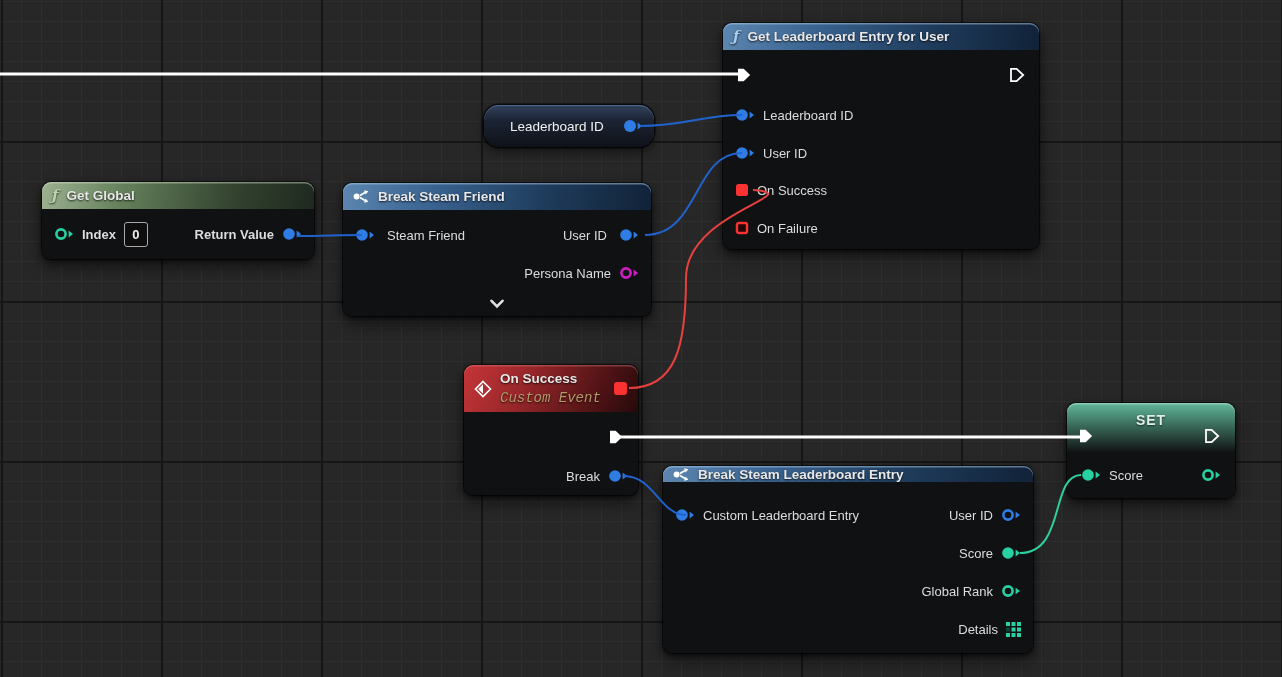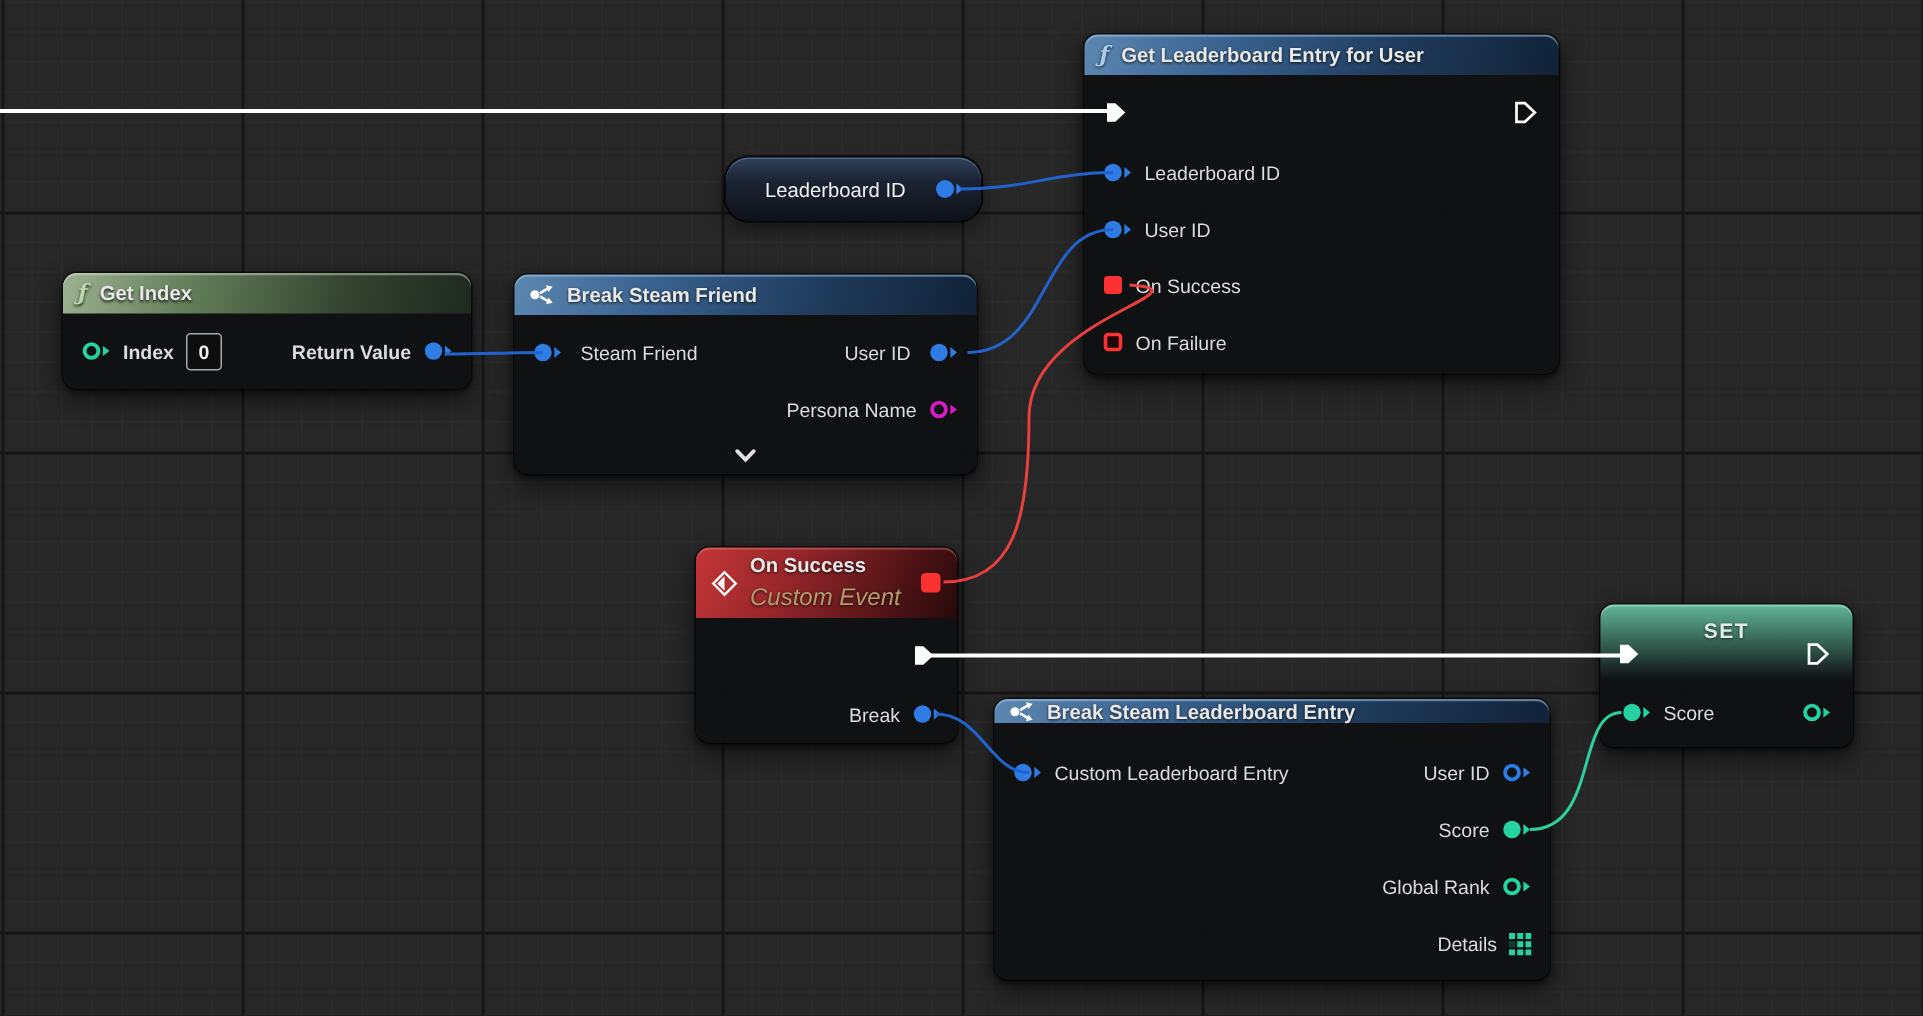--- a/index.html
+++ b/index.html
@@ -50,21 +50,21 @@
     background:linear-gradient(180deg,#31415b 0%,#1b2333 38%,#0e1118 100%);
     box-shadow:0 5px 11px rgba(0,0,0,.5),0 0 0 1.5px rgba(0,0,0,.7),inset 0 1px 0 rgba(125,165,225,.4);
     display:flex;align-items:center;}
   .varnode .plabel{margin-left:26px;font-size:13.5px;color:#f0f0f0;}
   
   .setgrad{position:absolute;left:0;right:0;top:0;height:52px;border-radius:9px 9px 0 0;
     background:linear-gradient(180deg,#62b79a 0%,#3b6d5c 42%,rgba(18,20,19,0) 96%);
     box-shadow:inset 0 1.5px 0 rgba(190,235,215,.45);}
   .settitle{position:absolute;left:0;right:0;top:9px;text-align:center;font-weight:700;
     font-size:14px;letter-spacing:1px;color:#e2ece7;text-shadow:0 1px 2px rgba(0,0,0,.6);}
-  .subtitle{font-size:16px;font-style:italic;font-weight:400;color:#b49a6a;}
+  .subtitle{font-size:14px;font-style:italic;font-weight:400;color:#b49a6a;font-family:Liberation Mono, monospace;}
   .hdrcol{display:flex;flex-direction:column;line-height:1.45;}
   .indexbox{width:22px;height:23px;border:1.5px solid #a9a9a9;border-radius:3px;background:#0e0e0e;
     color:#efefef;font-size:13px;display:flex;align-items:center;justify-content:center;}
 </style>
 </head>
 <body>
 
 <div id="stage">
 
   <svg id="wires" width="1282" height="677" viewBox="0 0 1282 677">
@@ -74,21 +74,21 @@
     <path class="w-obj" d="M 297 236 C 322 236 340 235 362 235"></path>
     <path class="w-obj" d="M 645 235 C 700 235 693 153 742 153"></path>
     <path class="w-del" d="M 753 190 C 810 194 686 212 686 278 C 686 346 676 388 629 388"></path>
     <path class="w-obj" d="M 624 476 C 654 476 660 515 686 515"></path>
     <path class="w-int" d="M 1020 553 C 1066 553 1050 475 1081 475"></path>
   </svg>
 
   <div class="node" style="left:42px;top:182px;width:272px;height:77px;">
     <div class="nheader hdr-green">
       <span class="ficon ficon-green">ƒ</span>
-      <span>Get Index</span>
+      <span>Get Global</span>
     </div>
     <div class="row" style="top:39px;font-weight:bold;">
       <svg class="pin" width="20" height="14" viewBox="0 0 20 14">
         <circle cx="7" cy="7" r="4.6" fill="none" class="s-int" stroke-width="2.6"></circle>
         <path d="M14.6 3.6 L19 7 L14.6 10.4 Z" class="f-int"></path>
       </svg>
       <span class="plabel">Index</span>
       <div class="indexbox">0</div>
       <span style="flex:1"></span>
       <span class="plabel">Return Value</span>

